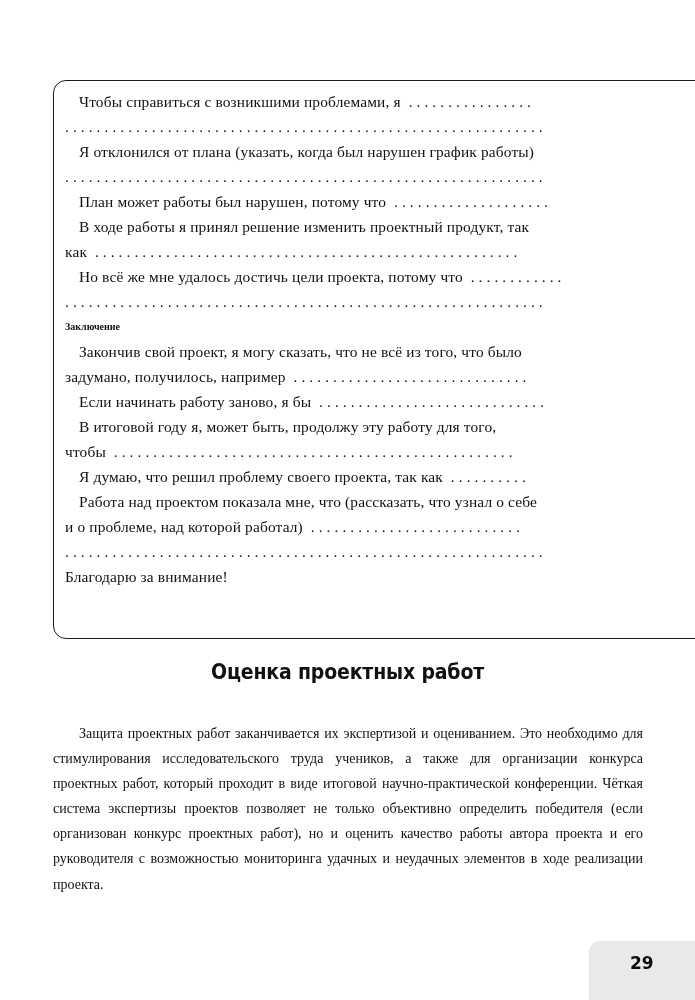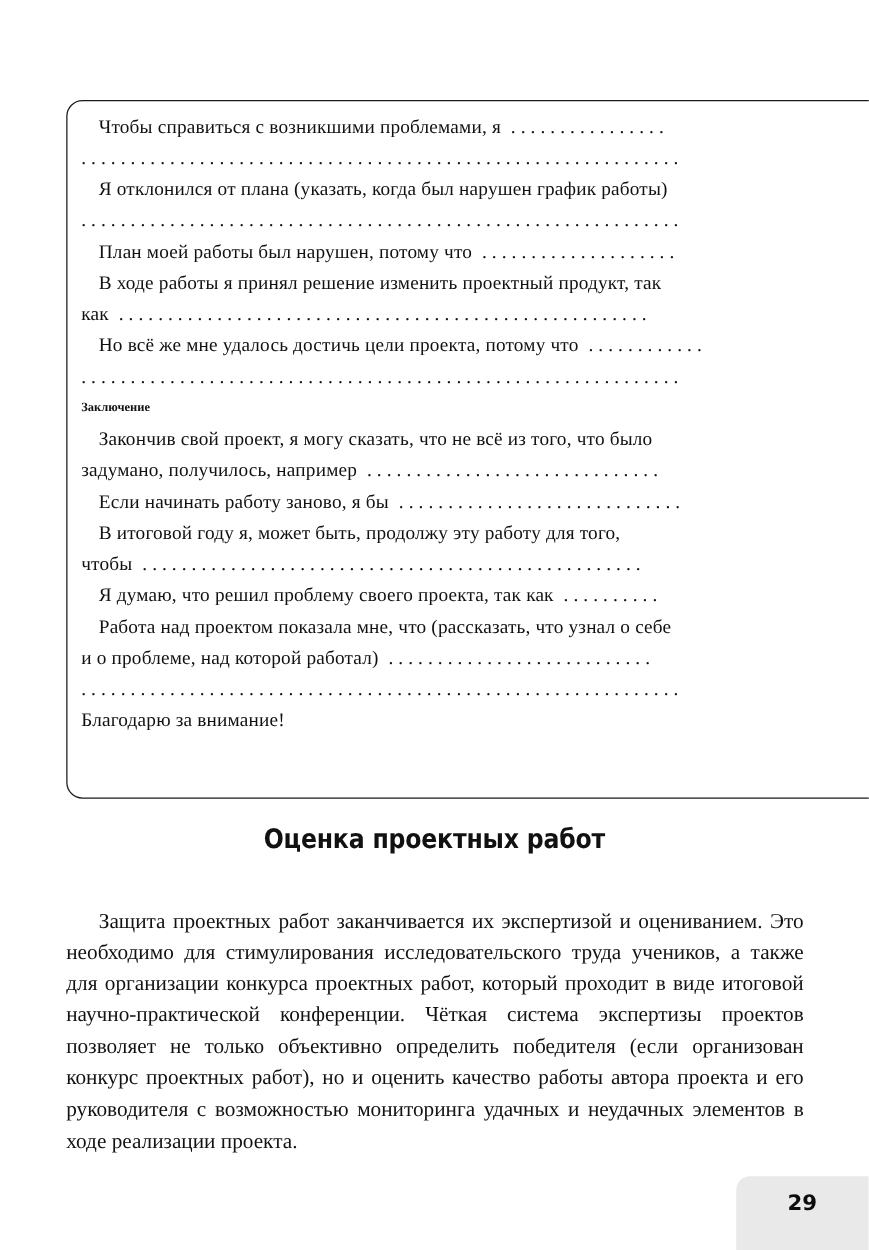--- a/index.html
+++ b/index.html
@@ -86,21 +86,21 @@
     transform: scaleX(0.88);
     transform-origin: center top;
   }
 
   
   #body-paragraph {
     position: absolute;
     left: 53px;
     top: 707px;
     width: 590px;
-    font-size: 17px;
+    font-size: 14px;
     line-height: 25.1px;
     text-align: justify;
     text-indent: 26px;
     color: #111111;
     hyphens: manual;
   }
 
   
   #page-number-tab {
     position: absolute;
@@ -123,21 +123,21 @@
 </style>
 </head>
 <body>
 
 <div id="worksheet-box">
   <div id="worksheet-lines">
       <div class="ws-line indent"><span>Чтобы справиться с возникшими проблемами, я</span><span class="dots"> ................</span></div>
       <div class="ws-line dots-only">.............................................................</div>
       <div class="ws-line indent"><span>Я отклонился от плана (указать, когда был нарушен график работы)</span></div>
       <div class="ws-line dots-only">.............................................................</div>
-      <div class="ws-line indent"><span>План моей работы был нарушен, потому что</span><span class="dots"> ....................</span></div>
+      <div class="ws-line indent"><span>План может работы был нарушен, потому что</span><span class="dots"> ....................</span></div>
       <div class="ws-line indent"><span>В ходе работы я принял решение изменить проектный продукт, так</span></div>
       <div class="ws-line"><span>как</span><span class="dots"> ......................................................</span></div>
       <div class="ws-line indent"><span>Но всё же мне удалось достичь цели проекта, потому что</span><span class="dots"> ............</span></div>
       <div class="ws-line dots-only">.............................................................</div>
       <div class="ws-heading">Заключение</div>
       <div class="ws-line indent"><span>Закончив свой проект, я могу сказать, что не всё из того, что было</span></div>
       <div class="ws-line"><span>задумано, получилось, например</span><span class="dots"> ..............................</span></div>
       <div class="ws-line indent"><span>Если начинать работу заново, я бы</span><span class="dots"> .............................</span></div>
       <div class="ws-line indent"><span>В итоговой году я, может быть, продолжу эту работу для того,</span></div>
       <div class="ws-line"><span>чтобы</span><span class="dots"> ...................................................</span></div>

